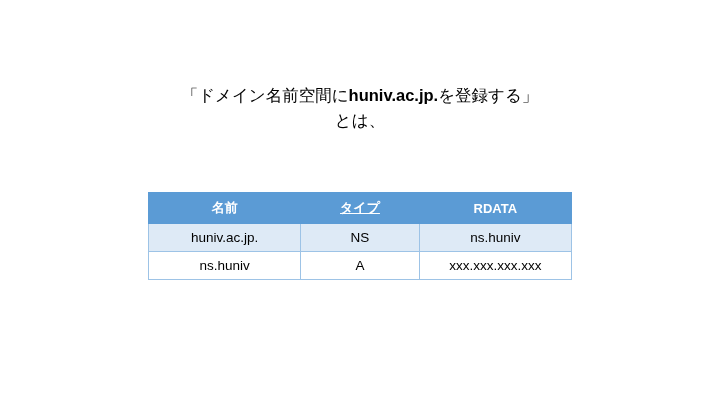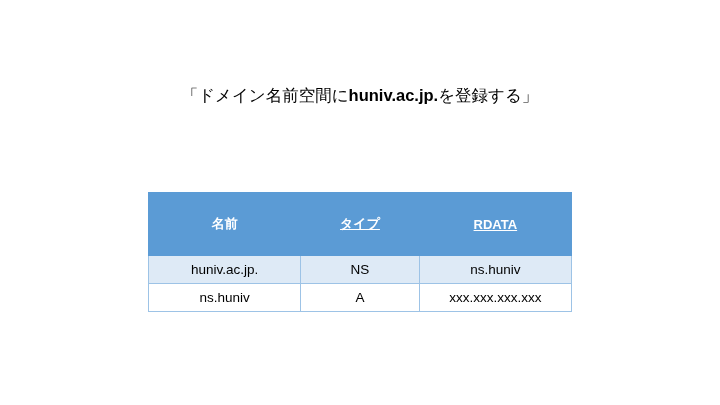--- a/index.html
+++ b/index.html
@@ -42,21 +42,21 @@
     top: 192px;
     left: 148px;
     width: 424px;
     border-collapse: collapse;
     font-size: 13.5px;
   }
   .dns-table th {
     background: #5b9bd5;
     color: #ffffff;
     font-weight: bold;
-    padding: 22px 4px;
+    padding: 6px 4px;
     text-align: center;
     border: 1px solid #5b9bd5;
     font-size: 13px;
   }
   .dns-table td {
     text-align: center;
     padding: 6px 4px;
     border-left: 1px solid #9dc3e6;
     border-right: 1px solid #9dc3e6;
     border-top: 1px solid #ffffff;
@@ -64,29 +64,30 @@
     font-size: 13.5px;
   }
   .dns-table tbody tr.row-odd td {
     background: #deeaf6;
   }
   .dns-table tbody tr.row-even td {
     background: #ffffff;
   }
   .col-name { width: 36%; }
   .col-type { width: 28%; text-decoration: underline; }
-  .col-rdata { width: 36%; text-decoration: underline; }
+  .col-rdata { width: 36%; }
 </style>
 </head>
 <body>
 
 <div class="slide">
 
   <div class="headline">
     <span class="line"><span>「ドメイン名前空間に</span><span class="bold">huniv.ac.jp.</span><span>を登録する」</span></span>
+    <span class="line">とは、</span>
   </div>
 
   <table class="dns-table">
     <thead>
       <tr>
         <th class="col-name">名前</th>
         <th class="col-type">タイプ</th>
         <th class="col-rdata">RDATA</th>
       </tr>
     </thead>

